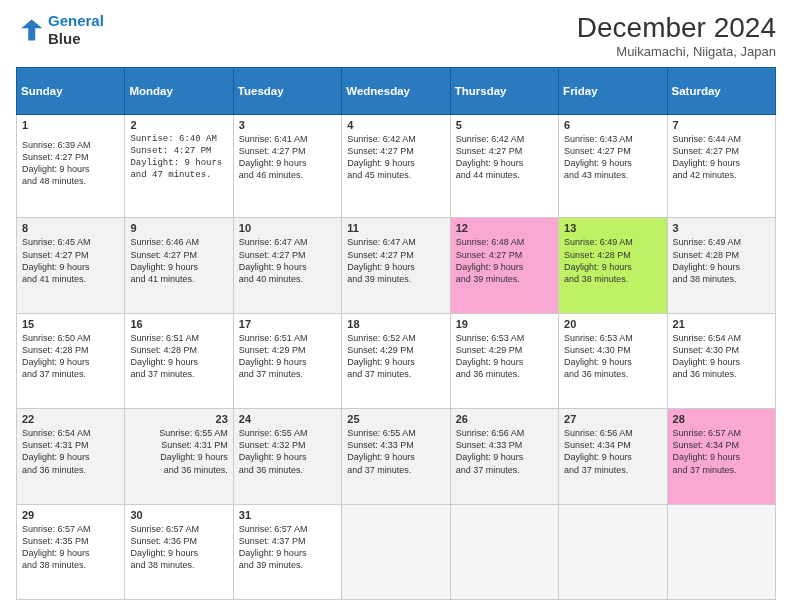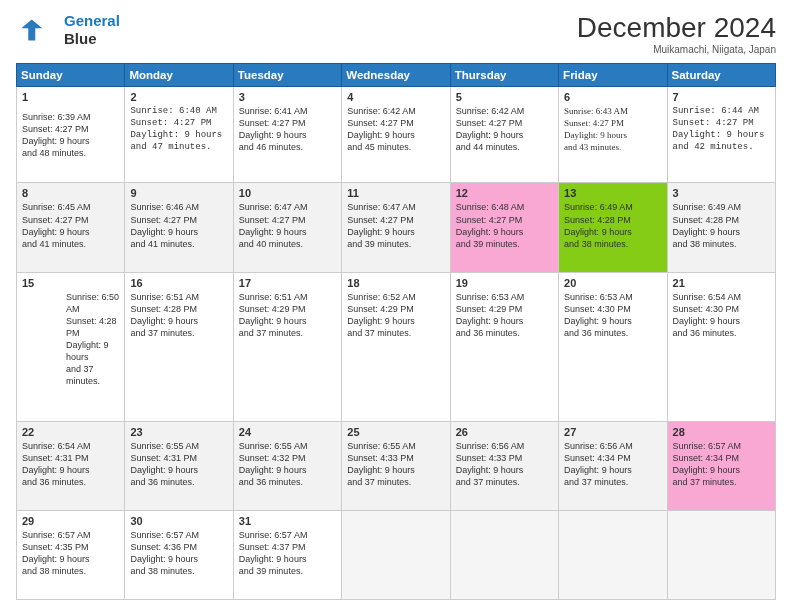--- a/index.html
+++ b/index.html
@@ -19,21 +19,21 @@
     }
     .header {
       display: flex;
       justify-content: space-between;
       align-items: flex-start;
       margin-bottom: 8px;
     }
     .logo {
       display: flex;
       align-items: center;
-      gap: 20px;
+      gap: 4px;
     }
     .logo-text {
       font-size: 15px;
       font-weight: bold;
       color: #333;
       line-height: 1.2;
     }
     .logo-text span {
       color: #1a7abf;
     }
@@ -43,37 +43,37 @@
     }
     .title-block {
       text-align: right;
     }
     .main-title {
       font-size: 28px;
       font-weight: normal;
       color: #333;
     }
     .subtitle {
-      font-size: 10px;
+      font-size: 13px;
       color: #555;
       text-align: right;
     }
     .calendar {
       flex: 1;
       border: 1px solid #ccc;
       border-collapse: collapse;
       width: 100%;
       table-layout: fixed;
     }
     .calendar th {
       background: #2a7abf;
       color: #fff;
       font-size: 11.5px;
       font-weight: bold;
-      padding: 5px 4px;
+      padding: 17px 4px;
       border: 1px solid #1a5a9a;
       text-align: left;
     }
     .calendar td {
       vertical-align: top;
       border: 1px solid #ccc;
       padding: 4px 5px;
       font-size: 9.5px;
       color: #333;
       background: #fff;
@@ -160,28 +160,28 @@
           </td>
           <td>
             <span class="day-num">5</span>
             <div class="day-info" style="white-space: pre-line;">Sunrise: 6:42 AM
 Sunset: 4:27 PM
 Daylight: 9 hours
 and 44 minutes.</div>
           </td>
           <td>
             <span class="day-num">6</span>
-            <div class="day-info" style="white-space: pre-line; font-family: Liberation Serif, serif;">Sunrise: 6:43 AM
+            <div class="day-info" style="white-space: pre-line;">Sunrise: 6:43 AM
 Sunset: 4:27 PM
 Daylight: 9 hours
 and 43 minutes.</div>
           </td>
           <td>
             <span class="day-num">7</span>
-            <div class="day-info" style="white-space: pre-line; font-family: Liberation Mono, monospace;">Sunrise: 6:44 AM
+            <div class="day-info" style="white-space: pre-line;">Sunrise: 6:44 AM
 Sunset: 4:27 PM
 Daylight: 9 hours
 and 42 minutes.</div>
           </td>
         </tr>
         <tr style="background: rgb(240, 240, 240);">
           <td style="background: rgb(242, 242, 242);">
             <span class="day-num">8</span>
             <div class="day-info" style="white-space: pre-line;">Sunrise: 6:45 AM
 Sunset: 4:27 PM
@@ -209,39 +209,39 @@
 Daylight: 9 hours
 and 39 minutes.</div>
           </td>
           <td style="background: #f9a8d4;">
             <span class="day-num">12</span>
             <div class="day-info" style="white-space: pre-line;">Sunrise: 6:48 AM
 Sunset: 4:27 PM
 Daylight: 9 hours
 and 39 minutes.</div>
           </td>
-          <td style="background: #84cc16;">
+          <td style="background: #bef264;">
             <span class="day-num">13</span>
             <div class="day-info" style="white-space: pre-line;">Sunrise: 6:49 AM
 Sunset: 4:28 PM
 Daylight: 9 hours
 and 38 minutes.</div>
           </td>
           <td style="background: rgb(242, 242, 242);">
             <span class="day-num">3</span>
             <div class="day-info" style="white-space: pre-line;">Sunrise: 6:49 AM
 Sunset: 4:28 PM
 Daylight: 9 hours
 and 38 minutes.</div>
           </td>
         </tr>
         <tr style="background: #0f766e; border-radius: 18px;">
           <td>
             <span class="day-num">15</span>
-            <div class="day-info" style="white-space: pre-line; margin-left: 44px;">Sunrise: 6:50 AM
+            <div class="day-info" style="white-space: pre-line;">Sunrise: 6:50 AM
 Sunset: 4:28 PM
 Daylight: 9 hours
 and 37 minutes.</div>
           </td>
           <td>
             <span class="day-num">16</span>
             <div class="day-info" style="white-space: pre-line;">Sunrise: 6:51 AM
 Sunset: 4:28 PM
 Daylight: 9 hours
 and 37 minutes.</div>
@@ -283,21 +283,21 @@
           </td>
         </tr>
         <tr style="background: rgb(240, 240, 240);">
           <td style="background: rgb(242, 242, 242);">
             <span class="day-num">22</span>
             <div class="day-info" style="white-space: pre-line;">Sunrise: 6:54 AM
 Sunset: 4:31 PM
 Daylight: 9 hours
 and 36 minutes.</div>
           </td>
-          <td style="background: rgb(242, 242, 242);">
+          <td style="background: rgb(242, 242, 242); text-align: right;">
             <span class="day-num">23</span>
             <div class="day-info" style="white-space: pre-line;">Sunrise: 6:55 AM
 Sunset: 4:31 PM
 Daylight: 9 hours
 and 36 minutes.</div>
           </td>
           <td style="background: rgb(242, 242, 242);">
             <span class="day-num">24</span>
             <div class="day-info" style="white-space: pre-line;">Sunrise: 6:55 AM
 Sunset: 4:32 PM

